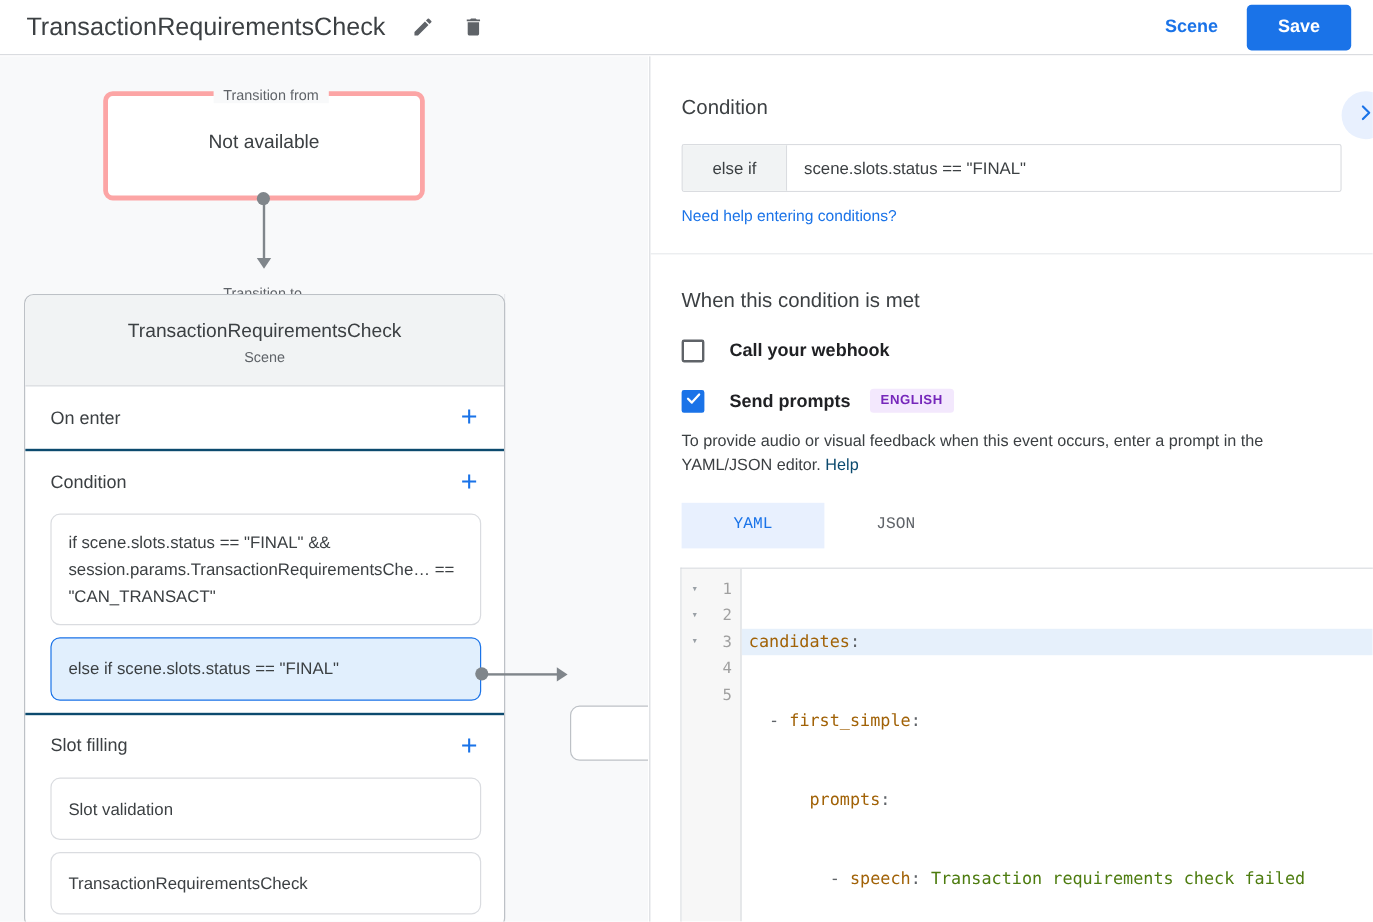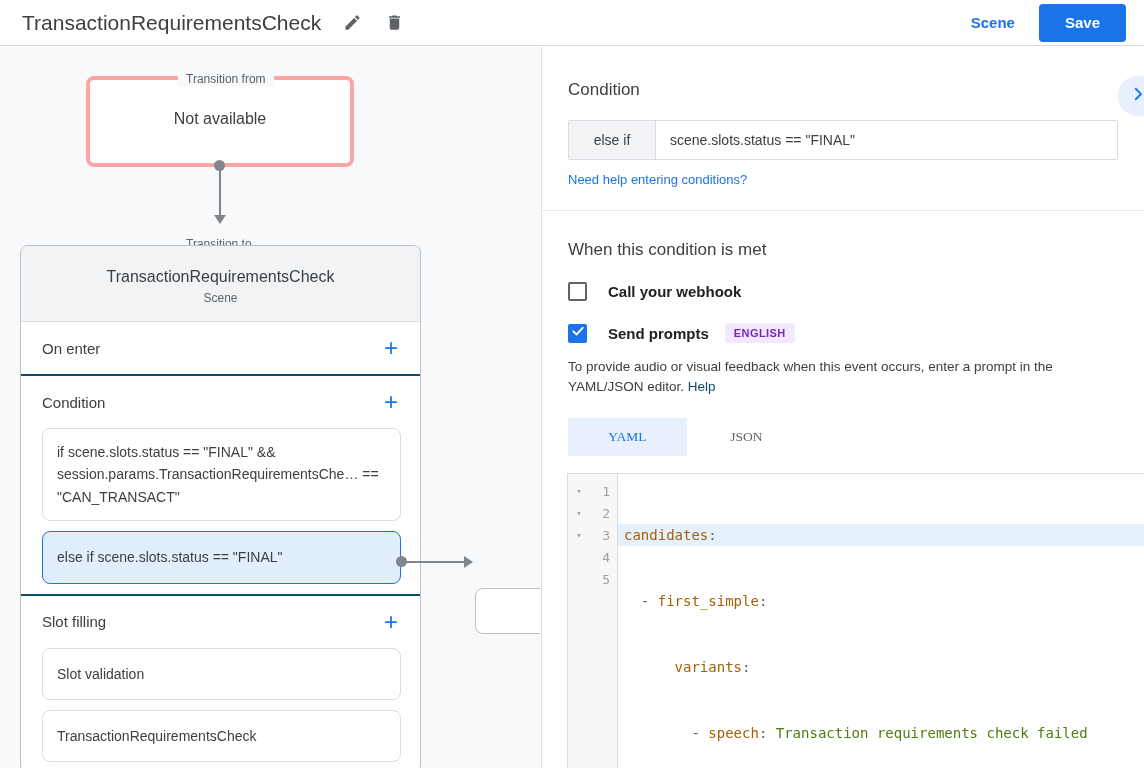--- a/index.html
+++ b/index.html
@@ -292,21 +292,21 @@
   
   .editor-tabs { display: flex; margin-top: 20px; }
   .etab {
     width: 119px; height: 38px;
     display: flex; align-items: center; justify-content: center;
     font-size: 13.5px;
     color: #5f6368;
     cursor: pointer;
     background: transparent;
     border: none;
-    font-family: Liberation Serif, serif;
+    font-family: Liberation Mono, monospace;
   }
   .etab.active { background: #e8f0fe; color: #1a73e8; }
 
   .editor {
     position: absolute;
     left: 567px; top: 473px;
     width: 577px; height: 295px;
     border-top: 1px solid #dadce0;
     border-left: 1px solid #dadce0;
     background: #ffffff;
@@ -502,17 +502,17 @@
     </div>
     <div class="gutter-row">
       <span class="fold"></span>
       <span class="gutter-num">5</span>
     </div>
   </div>
 
   <div class="code">
     <div class="code-line hl"><span class="tok-plain"></span><span class="tok-punct"></span><span class="tok-key">candidates</span><span class="tok-punct">:</span><span class="tok-plain"></span></div>
     <div class="code-line"><span class="tok-plain">  </span><span class="tok-punct">- </span><span class="tok-key">first_simple</span><span class="tok-punct">:</span><span class="tok-plain"></span></div>
-    <div class="code-line"><span class="tok-plain">      </span><span class="tok-punct"></span><span class="tok-key">variants</span><span class="tok-punct">:</span><span class="tok-plain"></span></div>
+    <div class="code-line"><span class="tok-plain">      </span><span class="tok-punct"></span><span class="tok-key">prompts</span><span class="tok-punct">:</span><span class="tok-plain"></span></div>
     <div class="code-line"><span class="tok-plain">        </span><span class="tok-punct">- </span><span class="tok-key">speech</span><span class="tok-punct">:</span><span class="tok-plain"> Transaction requirements check failed</span></div>
     
   </div>
 </div>
 
 </body></html>

